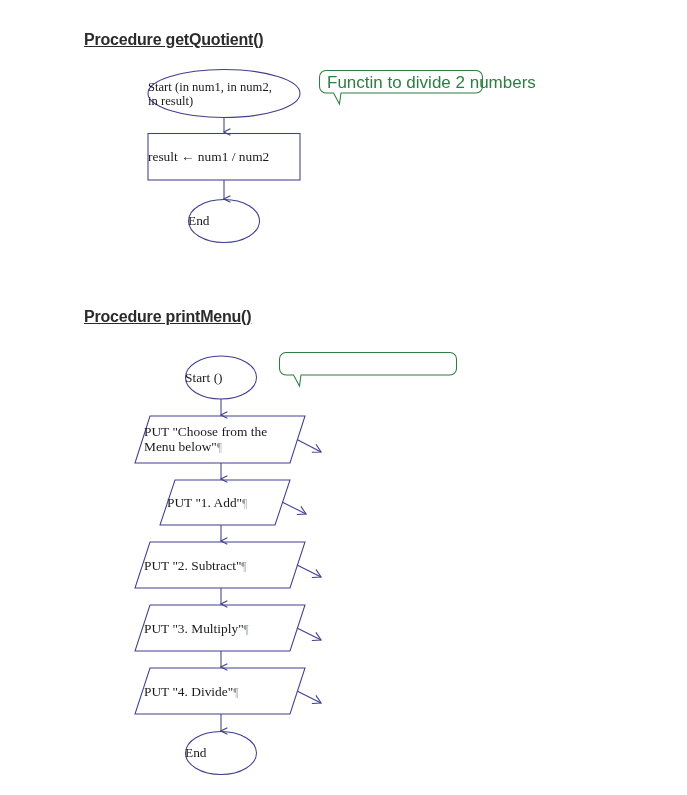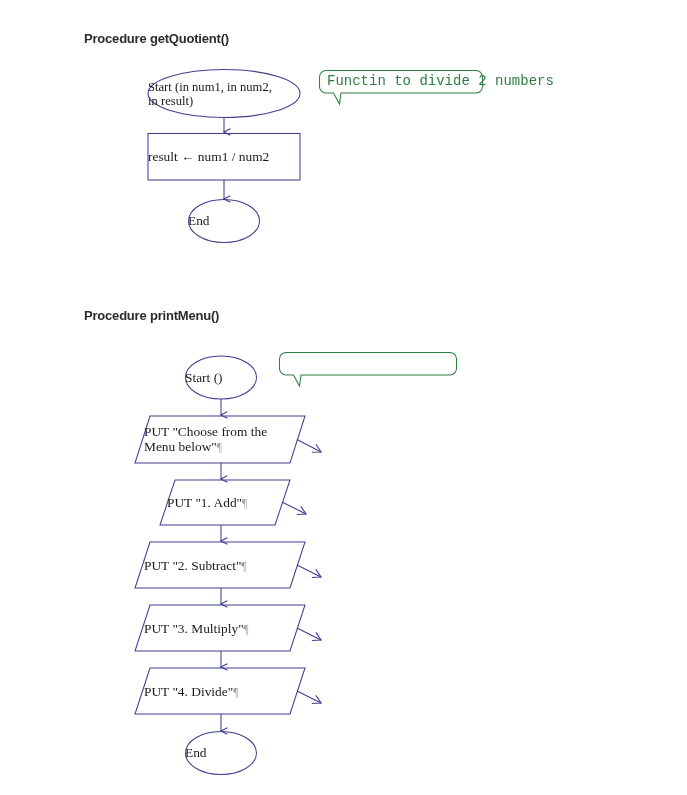--- a/index.html
+++ b/index.html
@@ -15,24 +15,25 @@
     overflow: hidden;
   }
   .canvas {
     position: absolute;
     inset: 0;
   }
   .proc-heading {
     position: absolute;
     font-family: "Liberation Sans", sans-serif;
     font-weight: bold;
-    font-size: 13px;
+    font-size: 16px;
     color: #2b2b2b;
     letter-spacing: -0.2px;
     white-space: nowrap;
+    text-decoration: underline;
   }
   .svg-layer {
     position: absolute;
     left: 0;
     top: 0;
     width: 687px;
     height: 795px;
     pointer-events: none;
   }
   .node-text {
@@ -41,22 +42,22 @@
     color: #1a1a1a;
     text-align: left;
     line-height: 1.12;
     white-space: pre-line;
     pointer-events: none;
   }
   .node-text.sz13 { font-size: 12.6px; }
   .node-text.sz14 { font-size: 13.4px; }
   .callout-text {
     position: absolute;
-    font-family: Liberation Mono, monospace;
-    font-size: 14px;
+    font-family: Liberation Sans, sans-serif;
+    font-size: 17px;
     color: #2e7d43;
     white-space: nowrap;
     pointer-events: none;
   }
   .pilcrow {
     color: #9aa0a6;
     font-size: 11.5px;
   }
 </style>
 </head>

